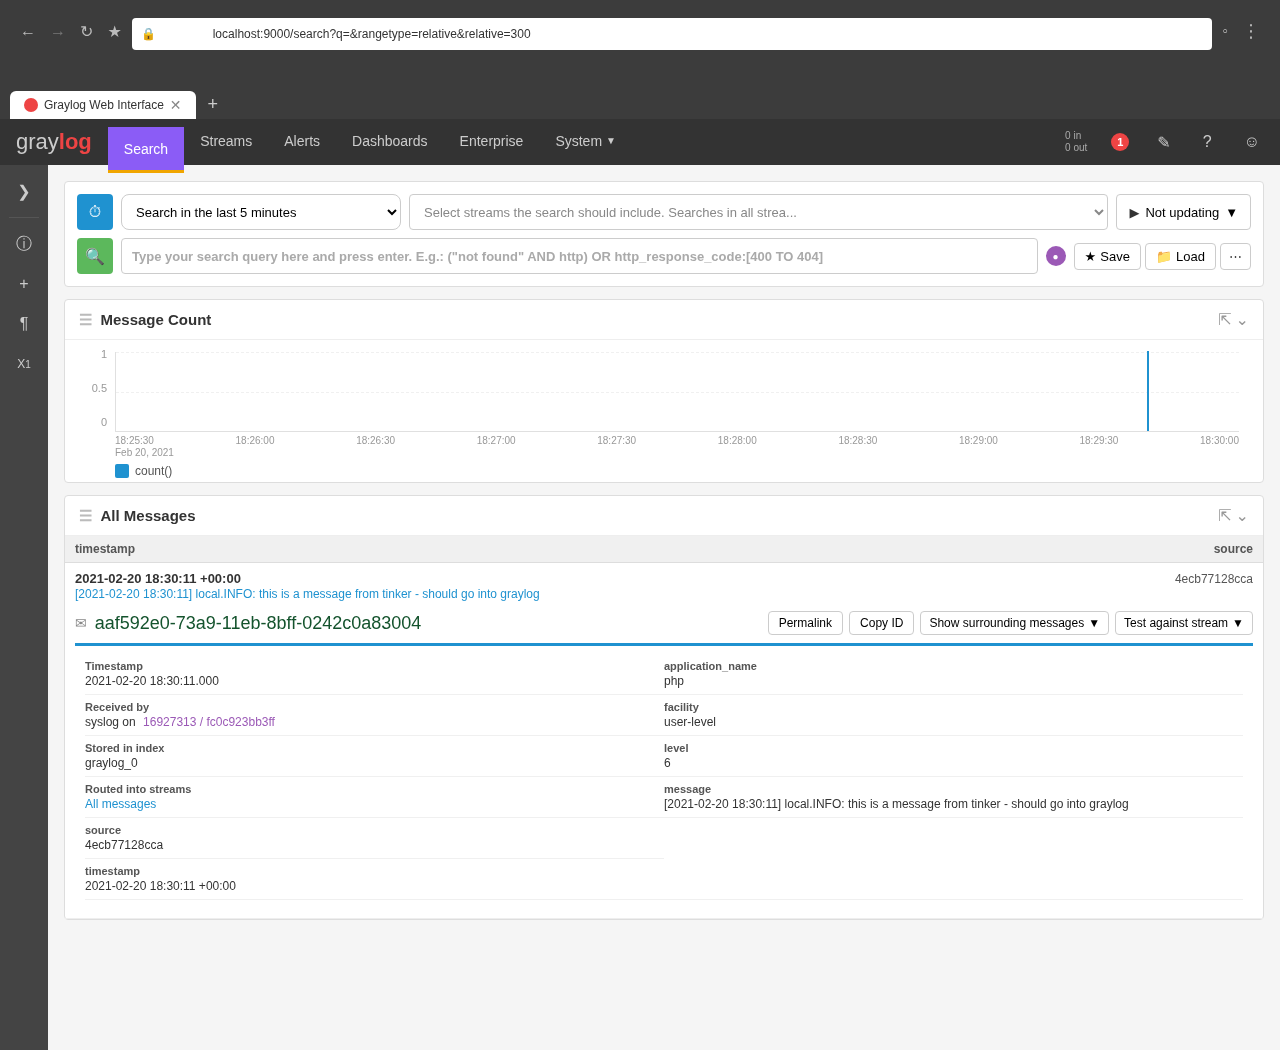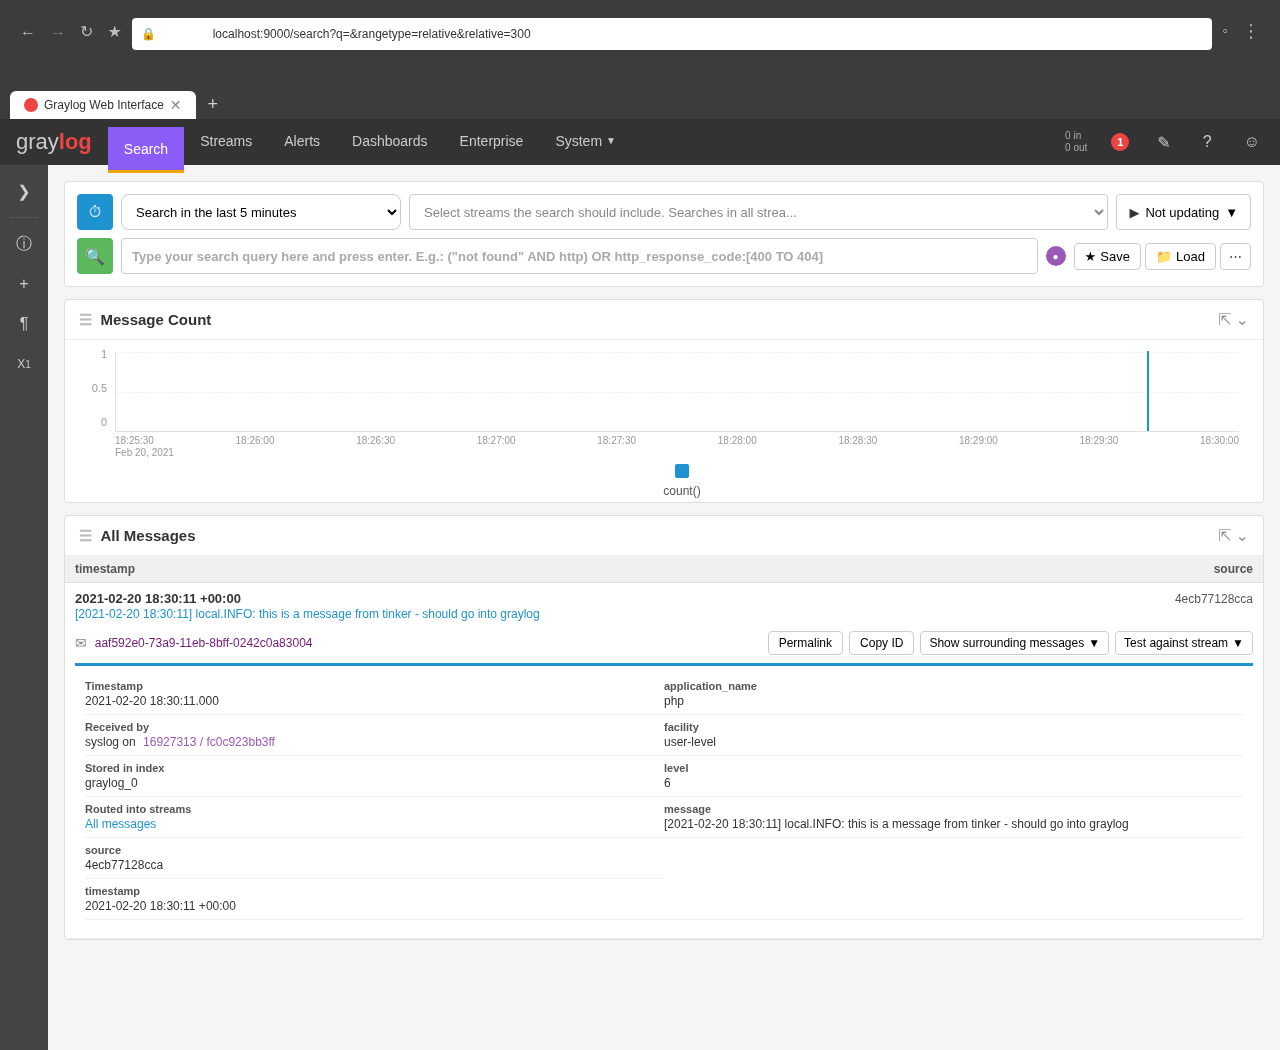--- a/index.html
+++ b/index.html
@@ -59,36 +59,36 @@
     .btn-more { background: #fff; border: 1px solid #ccc; border-radius: 4px; padding: 5px 8px; font-size: 13px; cursor: pointer; }
 
     
     .card { background: #fff; border: 1px solid #ddd; border-radius: 4px; }
     .card-header { padding: 10px 14px; border-bottom: 1px solid #eee; display: flex; align-items: center; justify-content: space-between; }
     .card-title { font-size: 15px; font-weight: 600; display: flex; align-items: center; gap: 8px; }
     .card-actions { display: flex; align-items: center; gap: 4px; color: #999; font-size: 16px; cursor: pointer; }
 
     
     .chart-container { padding: 8px 14px 4px; position: relative; }
-    .chart-legend { display: flex; align-items: center; gap: 6px; margin-left: 36px; margin-top: 6px; font-size: 12px; color: #555; flex-direction: column; }
+    .chart-legend { display: flex; gap: 6px; margin-left: 36px; margin-top: 6px; font-size: 12px; color: #555; }
     .legend-box { width: 14px; height: 14px; background: #1f92d0; display: inline-block; border-radius: 2px; }
 
     
     .messages-header-row { display: flex; background: #f0f0f0; border-bottom: 1px solid #ddd; font-size: 12px; font-weight: 600; color: #555; padding: 6px 10px; }
     .col-timestamp { flex: 0 0 200px; }
     .col-source { flex: 1; text-align: right; }
     .message-entry { border-bottom: 1px solid #eee; }
     .message-top { padding: 8px 10px 4px; }
     .message-meta { display: flex; align-items: center; justify-content: space-between; }
     .message-timestamp { font-weight: 600; font-size: 13px; }
     .message-source { font-size: 12px; color: #555; }
     .message-link { color: #1f92d0; font-size: 12px; text-decoration: none; cursor: pointer; }
     .message-id-row { display: flex; align-items: center; gap: 8px; padding: 6px 10px 8px; }
     .message-envelope { color: #888; font-size: 14px; }
-    .message-id { font-size: 12px; color: #701a75; }
+    .message-id { font-size: 18px; color: #14532d; }
     .message-actions { display: flex; align-items: center; gap: 6px; margin-left: auto; }
     .btn-action { background: #fff; border: 1px solid #ccc; border-radius: 4px; padding: 4px 10px; font-size: 12px; cursor: pointer; }
     .btn-action-dropdown { background: #fff; border: 1px solid #ccc; border-radius: 4px; padding: 4px 8px; font-size: 12px; cursor: pointer; display: flex; align-items: center; gap: 4px; }
 
     
     .message-detail { padding: 8px 10px; border-top: 3px solid #1f92d0; margin: 0 10px 10px; }
     .detail-grid { display: grid; grid-template-columns: 1fr 1fr; gap: 0; }
     .detail-item { padding: 6px 0; border-bottom: 1px solid #f0f0f0; }
     .detail-label { font-size: 11px; font-weight: 600; color: #555; margin-bottom: 2px; }
     .detail-value { font-size: 12px; color: #333; }

